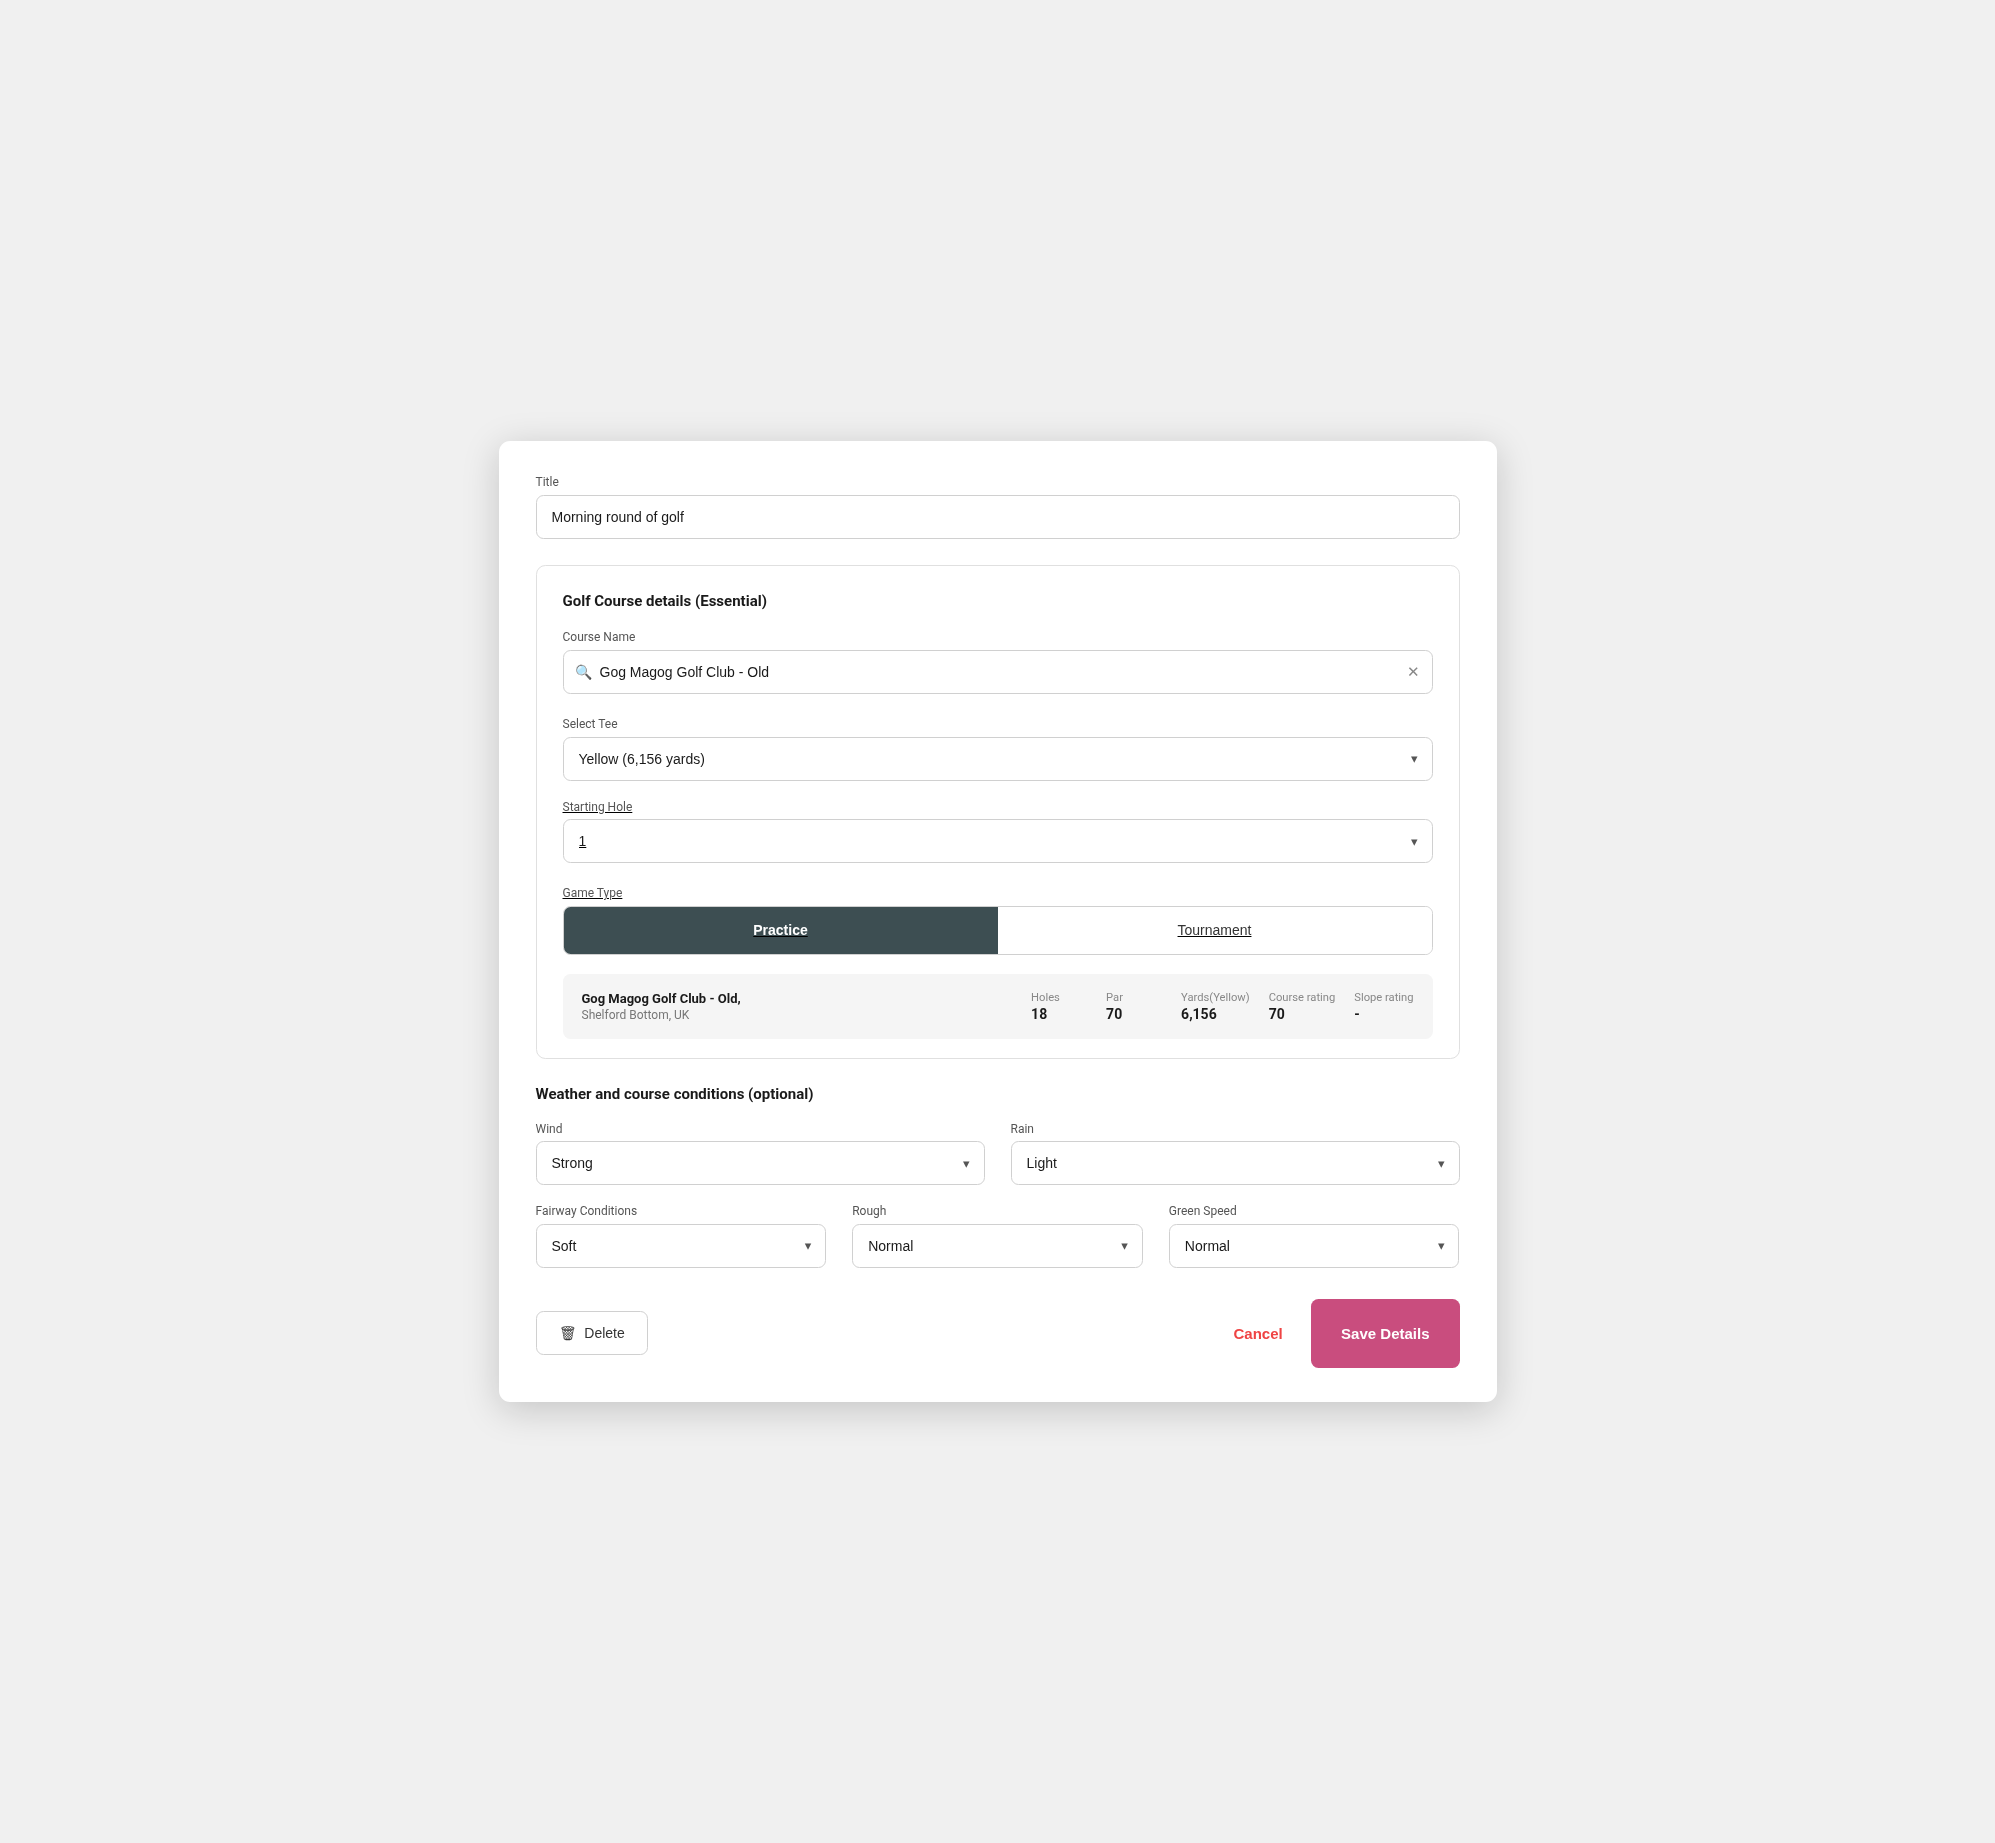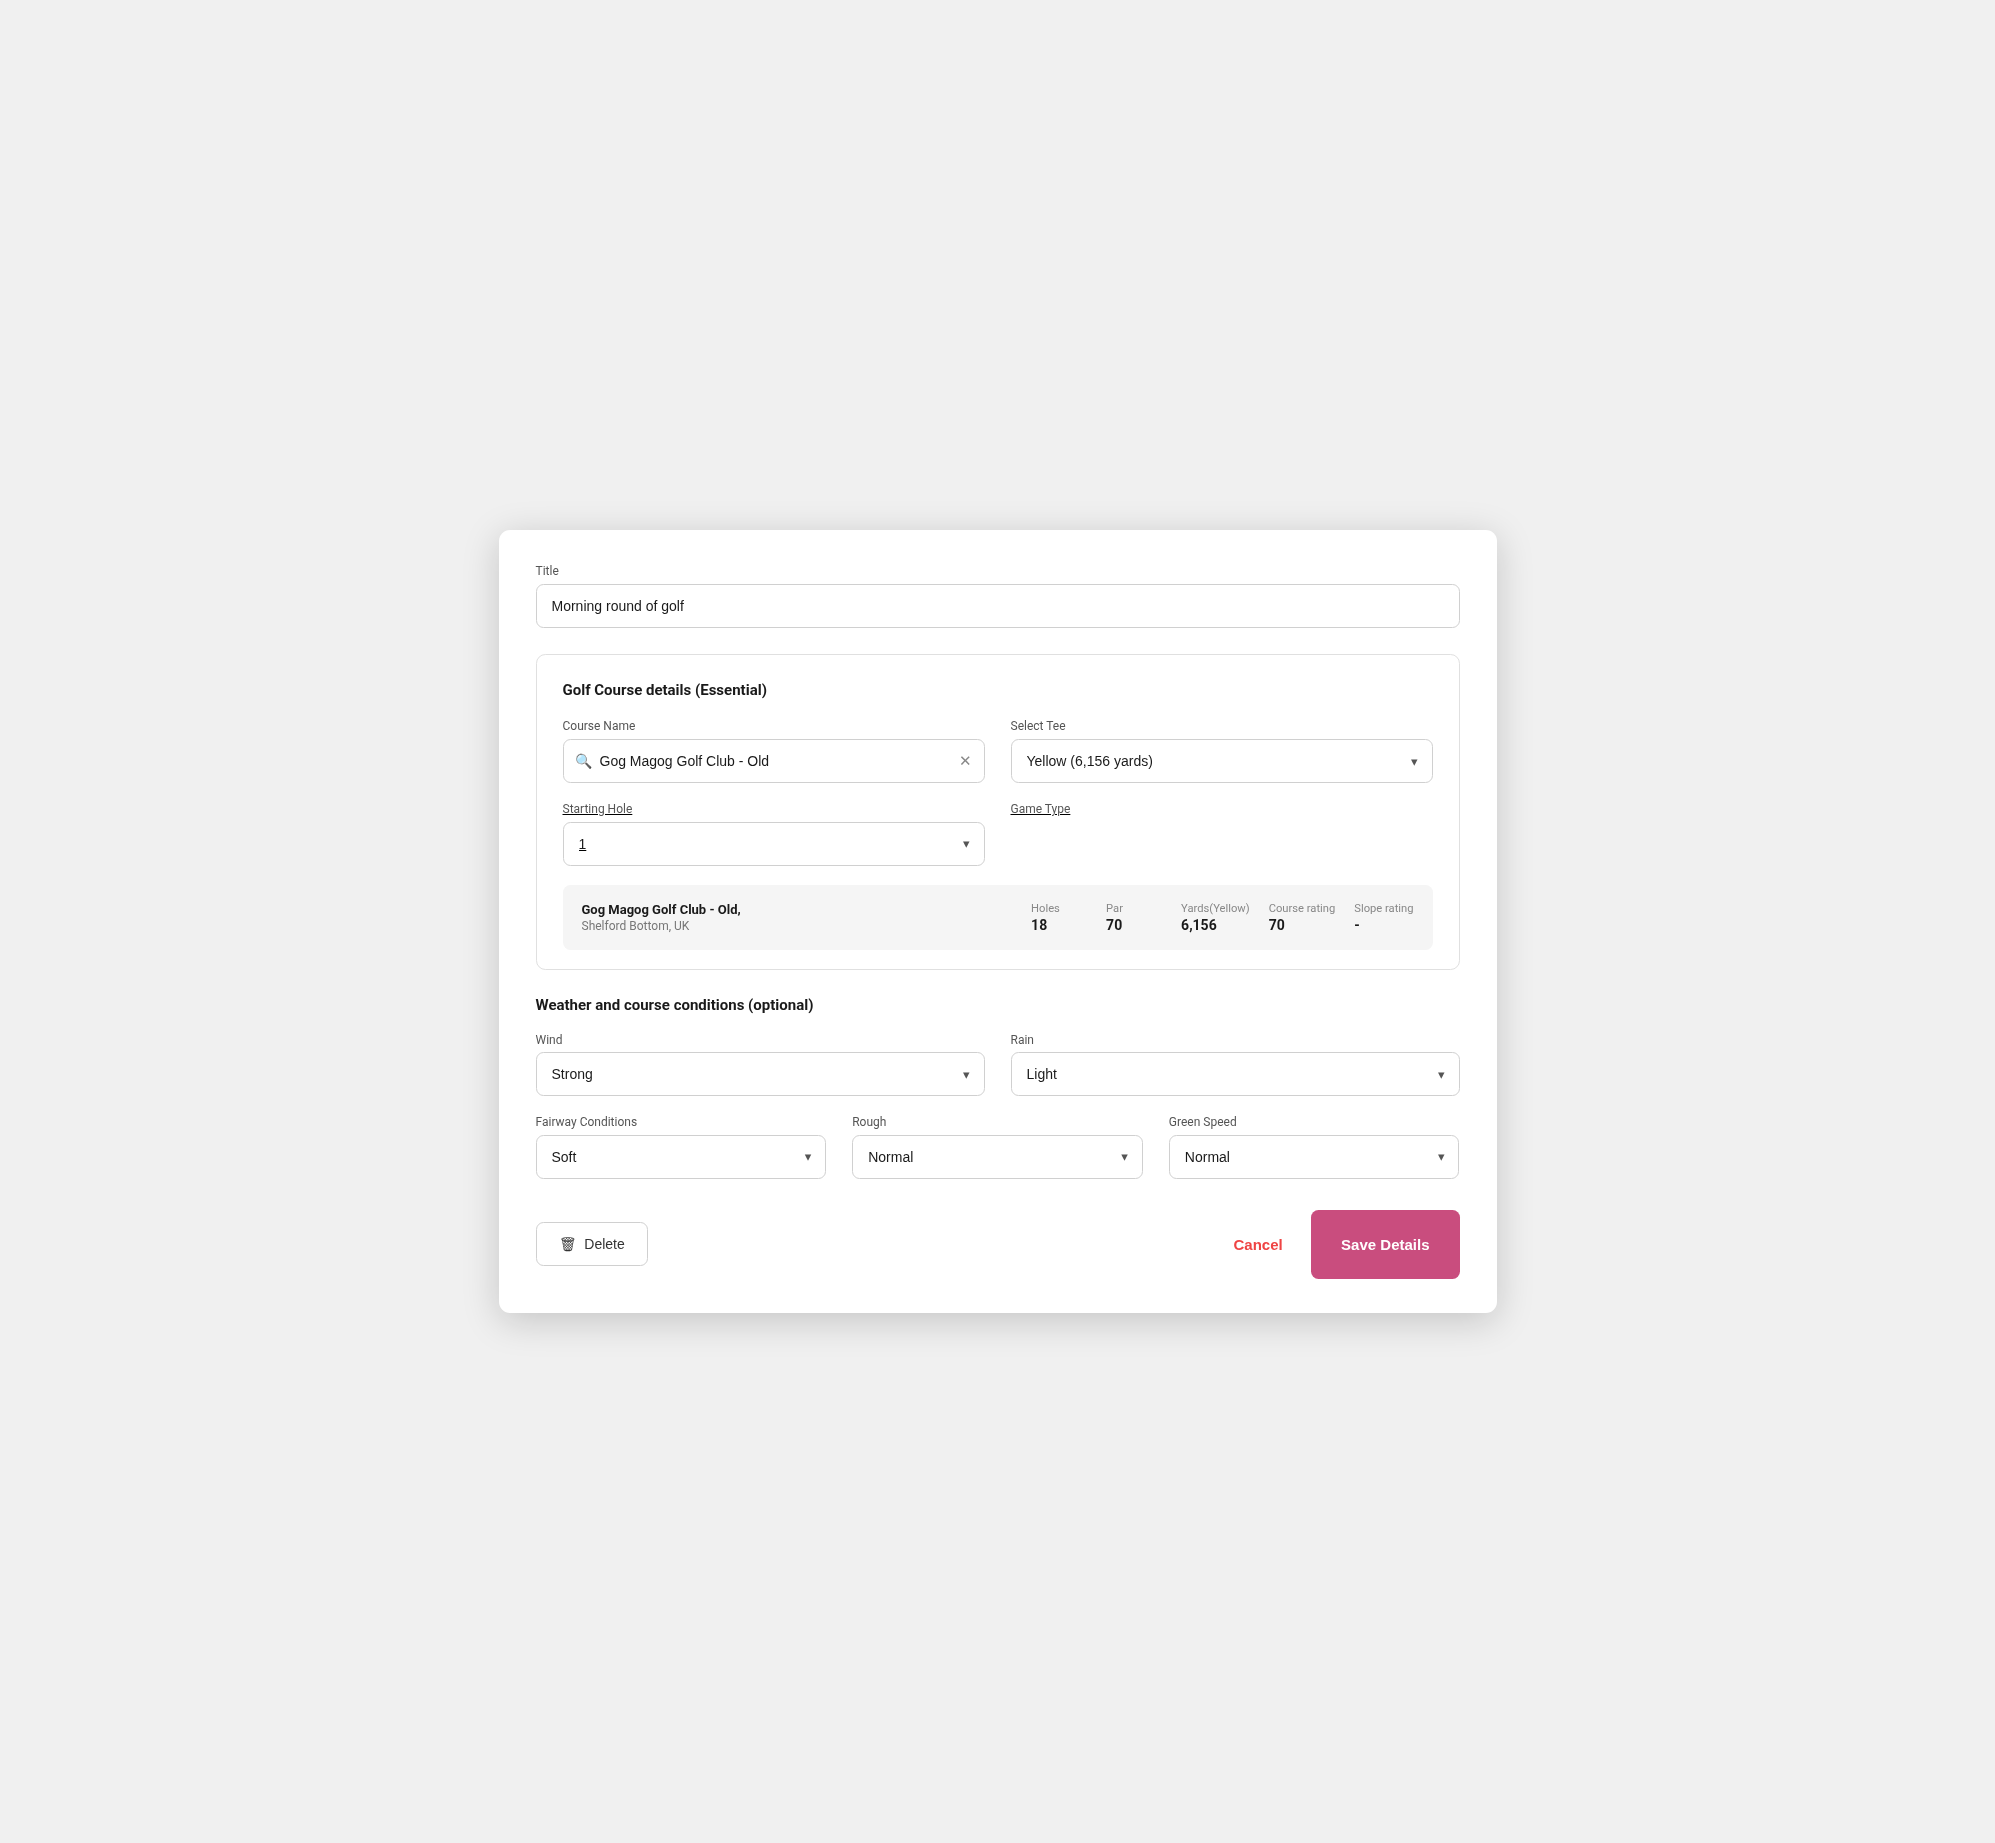--- a/index.html
+++ b/index.html
@@ -104,22 +104,22 @@
       margin-bottom: 26px;
     }
     .section-title {
       font-size: 15px;
       font-weight: 700;
       color: #1a1a1a;
       margin-bottom: 20.6px;
     }
     .two-col {
       display: grid;
-      grid-template-columns: 1fr 1fr;
-      gap: 4px 26px;
+      grid-template-columns: 1fr;
+      gap: 23px 26px;
     }
     .select-wrapper {
       position: relative;
       display: flex;
       align-items: center;
     }
     .select-wrapper select,
     .styled-select {
       appearance: none;
       -webkit-appearance: none;
@@ -345,20 +345,24 @@
             <option>1</option><option>2</option><option>3</option><option>4</option>
             <option>5</option><option>6</option><option>7</option><option>8</option>
             <option>9</option><option>10</option>
           </select>
           <span class="chevron-icon">▾</span>
         </div>
       </div>
 
       <div class="field-group">
         <label class="field-label">Game Type</label>
+        <div class="game-type-toggle">
+          <button class="toggle-btn active">Practice</button>
+          <button class="toggle-btn">Tournament</button>
+        </div>
       </div>
     </div>
 
     <div class="course-info-row" style="margin-top:19px;">
       <div class="course-info-name">
         <div class="name">Gog Magog Golf Club - Old,</div>
         <div class="location">Shelford Bottom, UK</div>
       </div>
       <div class="course-stat">
         <span class="stat-label">Holes</span>

